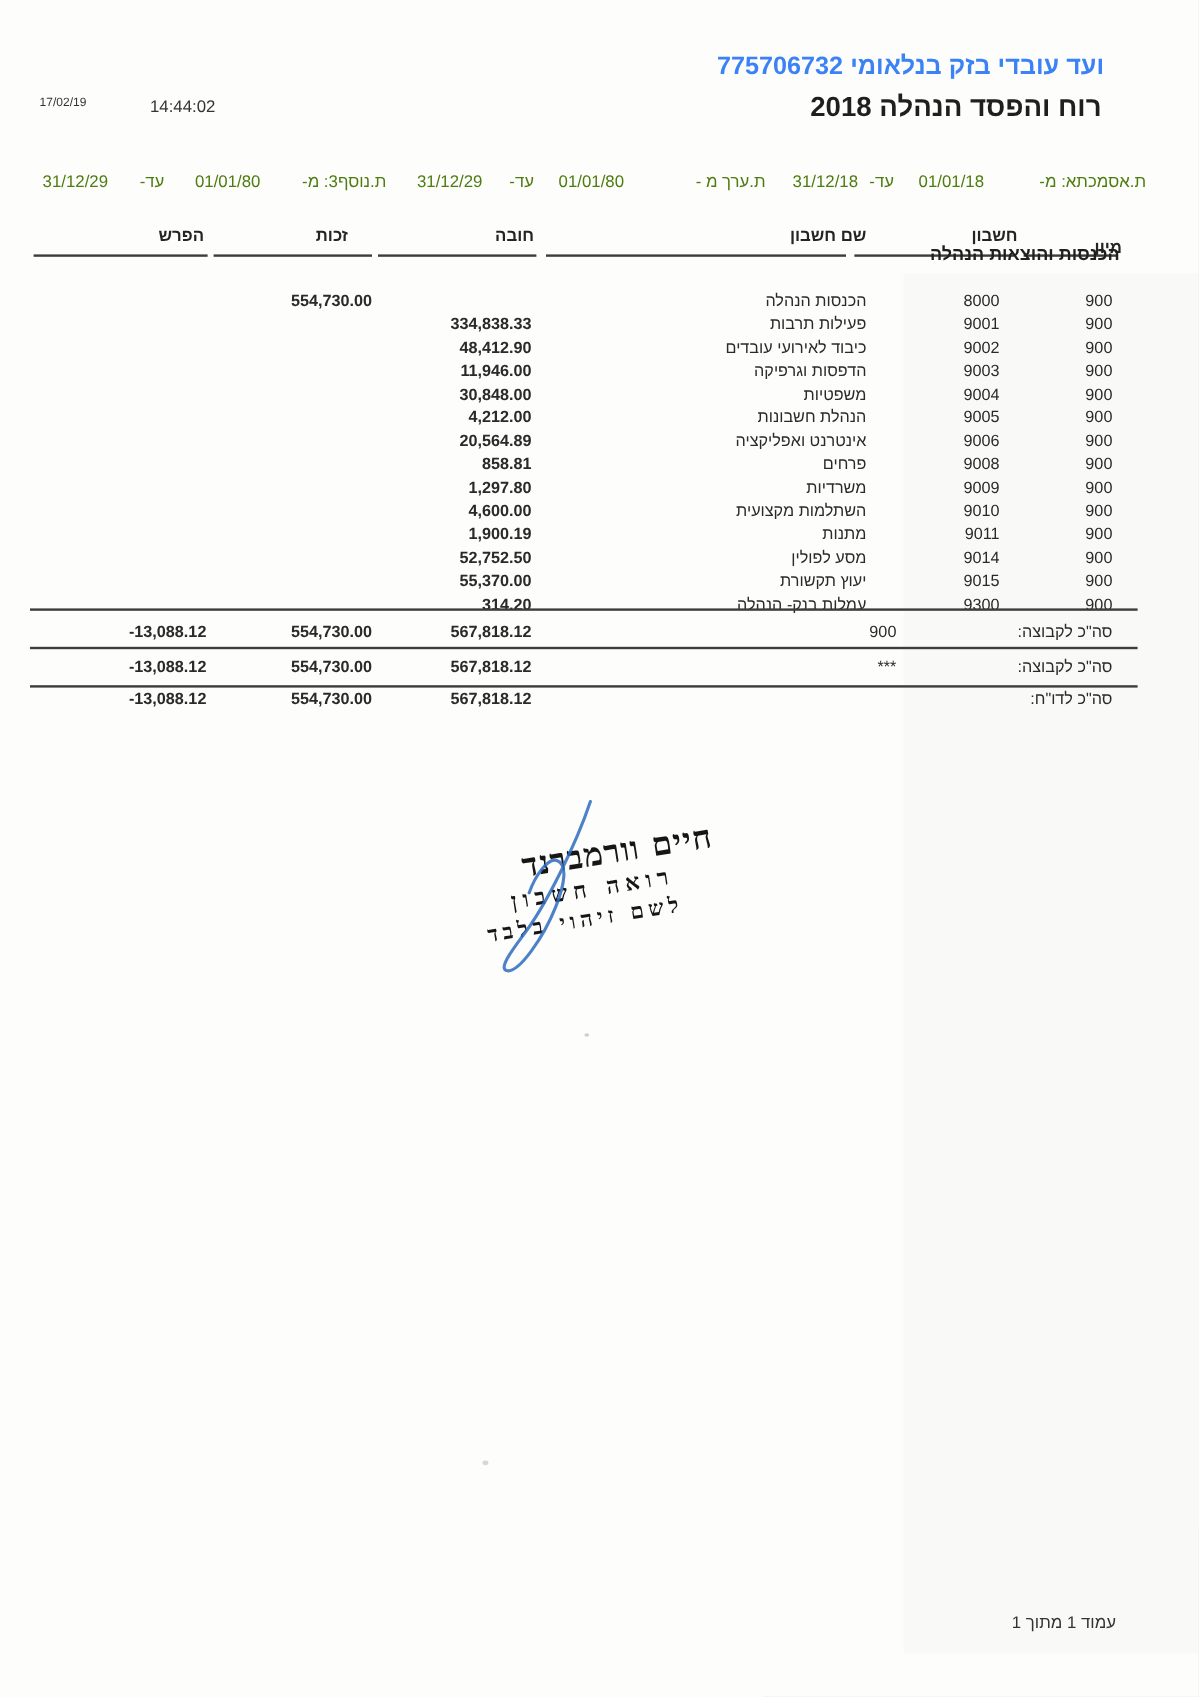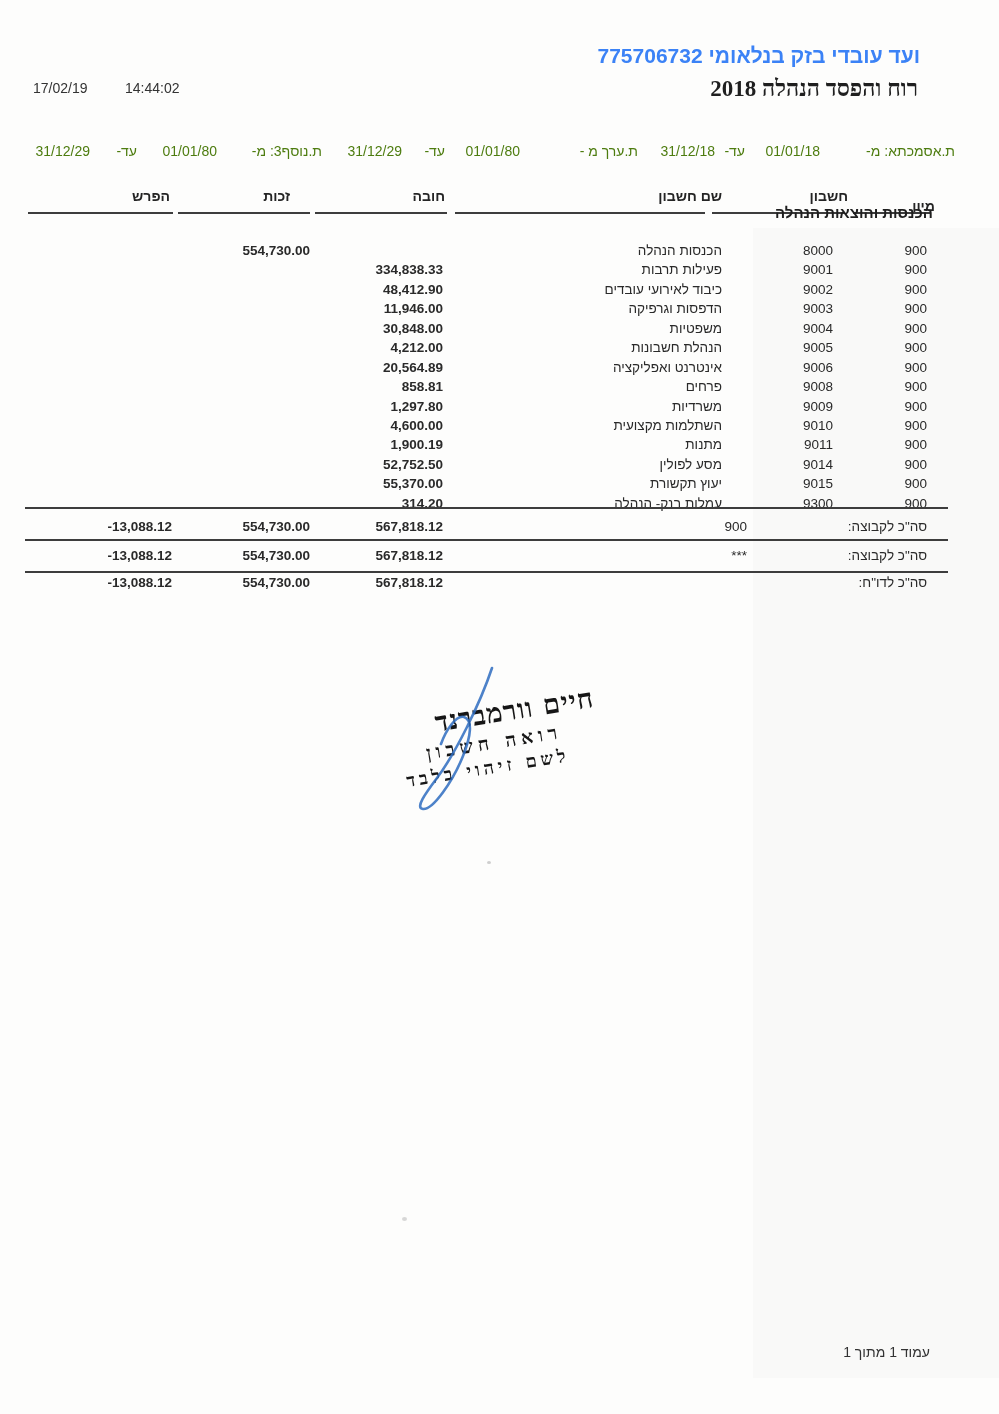--- a/index.html
+++ b/index.html
@@ -6,24 +6,24 @@
   .page{
     position:relative; width:999px; height:1414px; margin:0 auto;
     background:#fdfdfc; overflow:hidden;
     font-family:"Liberation Sans", sans-serif; color:#2a2a2a;
   }
   .abs{position:absolute; white-space:nowrap;}
   .rtl{direction:rtl; unicode-bidi:embed;}
   .ltr{direction:ltr;}
 
   
-  .scan-date{left:33px; top:80px; font-size:14px; color:#333;}
+  .scan-date{left:33px; top:80px; font-size:10px; color:#333;}
   .scan-time{left:125px; top:80px; font-size:14px; color:#333;}
   .org-line{right:79px; top:44px; font-size:21px; font-weight:bold; color:#3b82f6;}
-  .doc-title{right:81px; top:76px; font-size:23px; font-weight:bold; color:#1f1f1f;font-family:Liberation Serif, serif;}
+  .doc-title{right:81px; top:76px; font-size:23px; font-weight:bold; color:#1f1f1f;}
 
   
   .filter-row span{position:absolute; top:143px; font-size:14px; color:#4d7c0f;}
   .f-asm-label{right:44px;}  .f-asm-from{right:179px;margin-left:12px;} .f-asm-tol{right:254px;} .f-asm-to{right:284px;}
   .f-erk-label{right:361px;} .f-erk-from{right:479px;} .f-erk-tol{right:554px;} .f-erk-to{right:597px;}
   .f-nsf-label{right:677px;text-align:center;} .f-nsf-from{right:782px;} .f-nsf-tol{right:862px;} .f-nsf-to{right:909px;}
 
   
   .col-headers span{position:absolute; top:188px; font-size:14px; font-weight:bold; color:#242424;}
   .h-miyun{right:64px;margin-top:10px;} .h-account{right:151px;} .h-name{right:277px;}

